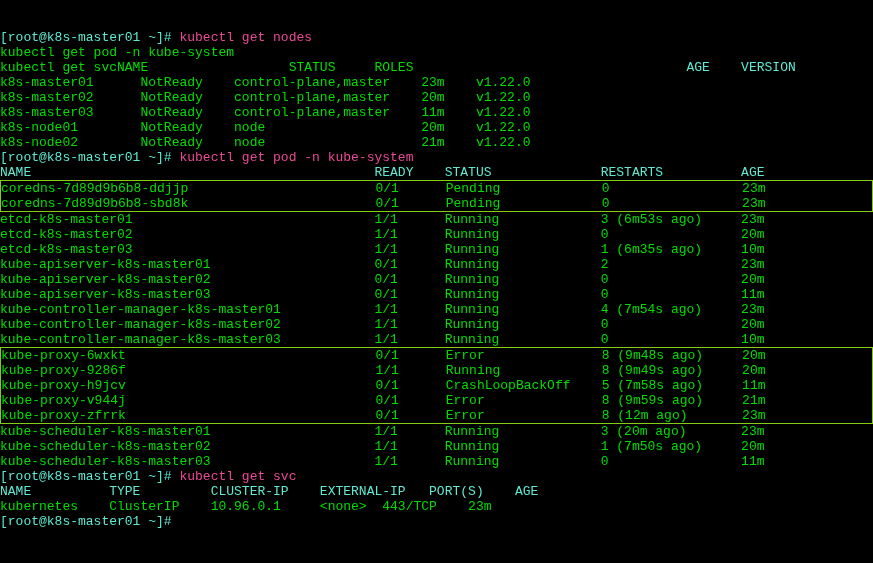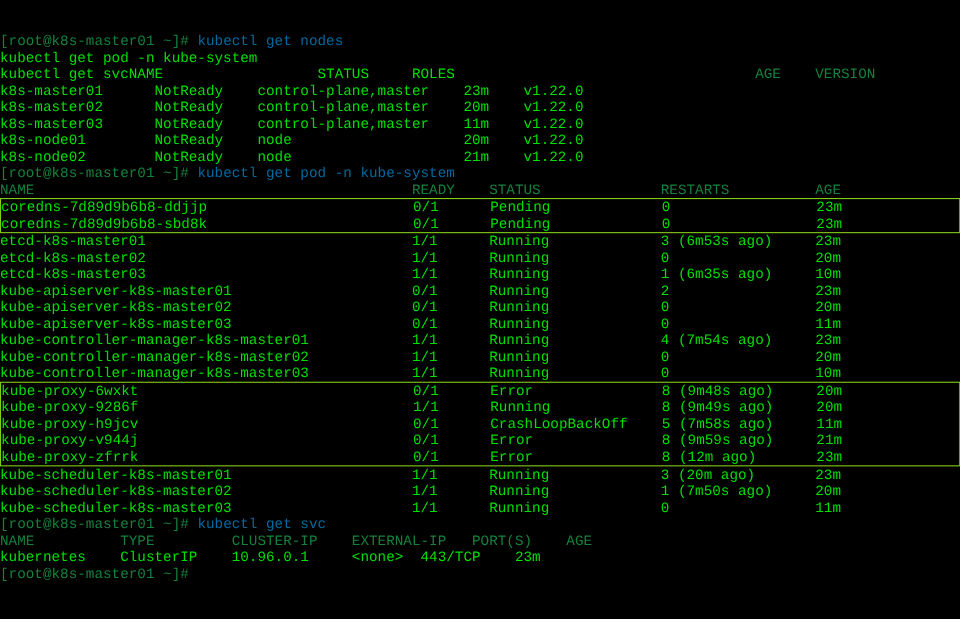--- a/index.html
+++ b/index.html
@@ -1,16 +1,16 @@
 <!DOCTYPE html>
 <html><head>
 <meta charset="utf-8">
 <style>
 body{background:#000;font-family:"Courier New",monospace;font-size:13px;line-height:15px;margin:0;padding:0;white-space:pre;color:#0f0}
-.w{color:#0369a1}.c{color:#15803d}.g{color:#00de00}
+.w{color:#ec4899}.c{color:#5eead4}.g{color:#00de00}
 .redbox{border:1px solid #84cc16;display:block}
 .row{display:block}
 </style>
 </head>
 <body>
 
 <div id="term"><span class="row "><span class="c">[root@k8s-master01 ~]# </span><span class="w">kubectl get nodes</span></span><span class="row g">kubectl get pod -n kube-system</span><span class="row "><span class="g">kubectl get svcNAME                  STATUS     ROLES</span><span class="c">                                   AGE    VERSION</span></span><span class="row g">k8s-master01      NotReady    control-plane,master    23m    v1.22.0</span><span class="row g">k8s-master02      NotReady    control-plane,master    20m    v1.22.0</span><span class="row g">k8s-master03      NotReady    control-plane,master    11m    v1.22.0</span><span class="row g">k8s-node01        NotReady    node                    20m    v1.22.0</span><span class="row g">k8s-node02        NotReady    node                    21m    v1.22.0</span><span class="row "><span class="c">[root@k8s-master01 ~]# </span><span class="w">kubectl get pod -n kube-system</span></span><span class="row c">NAME                                            READY    STATUS              RESTARTS          AGE</span><span class="redbox"><span class="row g">coredns-7d89d9b6b8-ddjjp                        0/1      Pending             0                 23m</span><span class="row g">coredns-7d89d9b6b8-sbd8k                        0/1      Pending             0                 23m</span></span><span class="row g">etcd-k8s-master01                               1/1      Running             3 (6m53s ago)     23m</span><span class="row g">etcd-k8s-master02                               1/1      Running             0                 20m</span><span class="row g">etcd-k8s-master03                               1/1      Running             1 (6m35s ago)     10m</span><span class="row g">kube-apiserver-k8s-master01                     0/1      Running             2                 23m</span><span class="row g">kube-apiserver-k8s-master02                     0/1      Running             0                 20m</span><span class="row g">kube-apiserver-k8s-master03                     0/1      Running             0                 11m</span><span class="row g">kube-controller-manager-k8s-master01            1/1      Running             4 (7m54s ago)     23m</span><span class="row g">kube-controller-manager-k8s-master02            1/1      Running             0                 20m</span><span class="row g">kube-controller-manager-k8s-master03            1/1      Running             0                 10m</span><span class="redbox"><span class="row g">kube-proxy-6wxkt                                0/1      Error               8 (9m48s ago)     20m</span><span class="row g">kube-proxy-9286f                                1/1      Running             8 (9m49s ago)     20m</span><span class="row g">kube-proxy-h9jcv                                0/1      CrashLoopBackOff    5 (7m58s ago)     11m</span><span class="row g">kube-proxy-v944j                                0/1      Error               8 (9m59s ago)     21m</span><span class="row g">kube-proxy-zfrrk                                0/1      Error               8 (12m ago)       23m</span></span><span class="row g">kube-scheduler-k8s-master01                     1/1      Running             3 (20m ago)       23m</span><span class="row g">kube-scheduler-k8s-master02                     1/1      Running             1 (7m50s ago)     20m</span><span class="row g">kube-scheduler-k8s-master03                     1/1      Running             0                 11m</span><span class="row "><span class="c">[root@k8s-master01 ~]# </span><span class="w">kubectl get svc</span></span><span class="row c">NAME          TYPE         CLUSTER-IP    EXTERNAL-IP   PORT(S)    AGE</span><span class="row g">kubernetes    ClusterIP    10.96.0.1     &lt;none&gt;  443/TCP    23m</span><span class="row "><span class="c">[root@k8s-master01 ~]# </span></span></div>
 
 
 </body></html>

